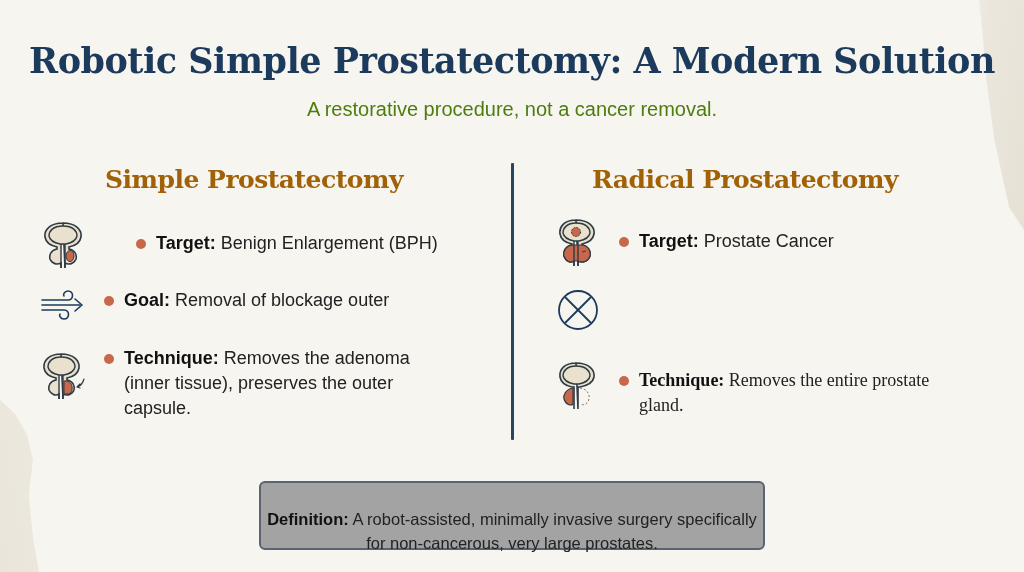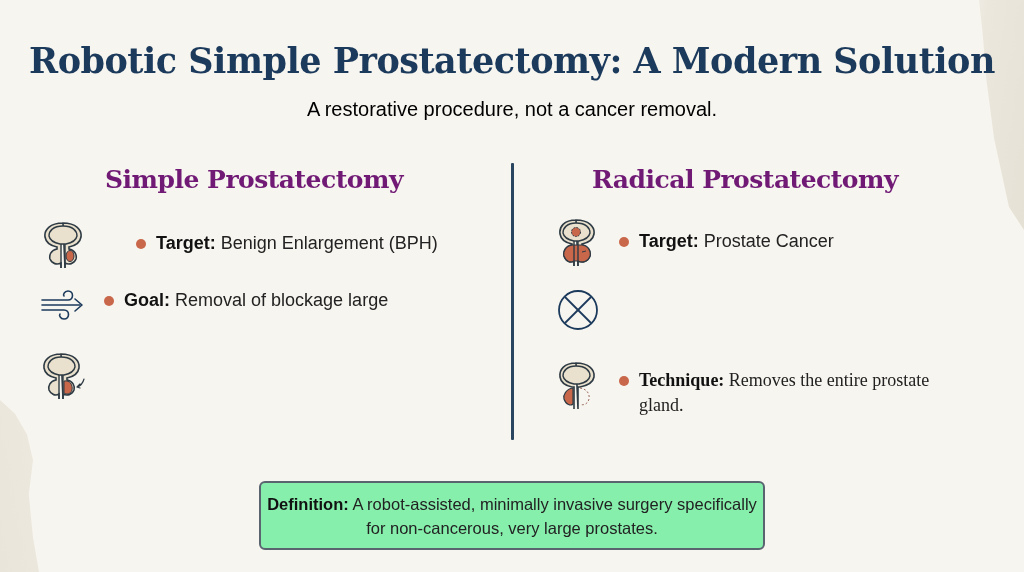--- a/index.html
+++ b/index.html
@@ -20,48 +20,48 @@
       background: linear-gradient(80deg, #e9e5da 0%, #ece8de 60%, rgba(247,245,239,0) 100%);
       clip-path: polygon(0 0, 25% 8%, 45% 20%, 55% 35%, 48% 55%, 55% 80%, 65% 100%, 0 100%);
     }
     .title {
       position: absolute; top: 40px; left: 0; width: 1024px; text-align: center;
       font-family: "DejaVu Serif", "Liberation Serif", serif;
       font-weight: bold; font-size: 35px; color: #1b3a5c; letter-spacing: -0.5px;
     }
     .subtitle {
       position: absolute; top: 98px; left: 0; width: 1024px; text-align: center;
-      font-size: 20px; color: #000000;
+      font-size: 20px; color: #4d7c0f;
     }
     .divider {
       position: absolute; left: 511px; top: 163px; width: 3px; height: 277px;
       background: #2a4560; border-radius: 1px;
     }
     .col-heading {
       position: absolute; top: 165px;
       font-family: "DejaVu Serif", "Liberation Serif", serif;
-      font-weight: bold; font-size: 25px; color: #701a75; letter-spacing: -0.5px;
+      font-weight: bold; font-size: 25px; color: #a16207; letter-spacing: -0.5px;
     }
     .col-left .col-heading { left: 105px; }
     .col-right .col-heading { left: 592px; }
     .item { position: absolute; display: flex; align-items: flex-start; }
     .item .icon { width: 46px; height: 50px; flex: 0 0 46px; }
     .item .icon svg { width: 100%; height: 100%; }
     .item .text {
       position: relative; padding-left: 20px; font-size: 18px; line-height: 25px; color: #222;
     }
     .item .text::before {
       content: ""; position: absolute; left: 0; top: 8px;
       width: 10px; height: 10px; border-radius: 50%; background: #c9674b;
     }
     .item .text b { font-weight: bold; color: #111; }
     .definition {
       position: absolute; left: 259px; top: 481px; width: 506px; height: 69px;
-      background: #86efac; border: 2px solid #5a6470; border-radius: 6px;
-      text-align: center; font-size: 16.5px; line-height: 24px; padding-top: 9px; color: #222;
+      background: #a3a3a3; border: 2px solid #5a6470; border-radius: 6px;
+      text-align: center; font-size: 16.5px; line-height: 24px; padding-top: 24px; color: #222;
     }
     .definition b { font-weight: bold; color: #111; }
   </style>
 </head>
 <body>
 
 <div class="paper-edge-right"></div>
 <div class="paper-edge-left"></div>
 
 <h1 class="title">Robotic Simple Prostatectomy: A Modern Solution</h1>
@@ -92,35 +92,39 @@
     <span class="icon">
       <svg viewBox="0 0 46 50">
         <path d="M2 20 L28 20 C34 20 34 11 28 11 C24 11 23 15 24 16" fill="none" stroke="#1b3a5c" stroke-width="1.6" stroke-linecap="round"></path>
         <path d="M2 25 L40 25" fill="none" stroke="#1b3a5c" stroke-width="1.6" stroke-linecap="round"></path>
         <path d="M2 30 L24 30 C30 30 30 39 24 39 C20 39 19 35 20 34" fill="none" stroke="#1b3a5c" stroke-width="1.6" stroke-linecap="round"></path>
         <path d="M35 19 L42 25 L35 31" fill="none" stroke="#1b3a5c" stroke-width="1.6" stroke-linecap="round" stroke-linejoin="round"></path>
       </svg>
     </span>
     <div class="text" style="margin-left:18px; margin-top:8px;">
       <b>Goal:</b>
-      <span>Removal of blockage large</span>
+      <span>Removal of blockage outer</span>
     </div>
   </div>
 
   <div class="item" style="left:40px; top:350px;">
     <span class="icon">
       <svg viewBox="0 0 46 50">
         <path d="M21 4 C9 4 3 11 4 18 C5 24 11 27 16 28 L16 30 C10 31 8 36 9 40 C11 45 16 46 19 44 L19 49 M23 49 L23 44 C27 46 32 45 34 40 C35 36 33 31 27 30 L27 28 C32 27 38 24 39 18 C40 11 34 4 21 4 Z" fill="#e9e1cd" stroke="#2f3b44" stroke-width="1.6"></path>
         <path d="M21 7 C12 7 8 12 8 17 C9 22 14 24 19 25 L24 25 C29 24 34 22 35 17 C35 12 31 7 21 7 Z" fill="#e9e1cd" stroke="#2f3b44" stroke-width="1.4"></path>
         <line x1="19" y1="25" x2="19" y2="49" stroke="#2f3b44" stroke-width="1.4"></line>
         <line x1="23" y1="25" x2="23" y2="49" stroke="#2f3b44" stroke-width="1.4"></line>
         <path d="M24 31 C30 30 33 35 32 40 C31 44 26 45 24 43 Z" fill="#c9674b" stroke="#2f3b44" stroke-width="1"></path>
         <path d="M44 29 C43 33 40 36 37 37 M37 37 L40 34 M37 37 L40 38" fill="none" stroke="#2f3b44" stroke-width="1.2" stroke-linecap="round"></path>
       </svg>
     </span>
+    <div class="text" style="margin-left:18px; margin-top:-4px; width:345px;">
+      <b>Technique:</b>
+      <span>Removes the adenoma (inner tissue), preserves the outer capsule.</span>
+    </div>
   </div>
 </div>
 
 <div class="col-right">
   <h2 class="col-heading">Radical Prostatectomy</h2>
 
   <div class="item" style="left:555px; top:217px;">
     <span class="icon">
       <svg viewBox="0 0 46 50">
         <path d="M21 3 C9 3 4 10 5 17 C6 23 12 26 17 27 L17 28 C10 29 8 35 9 39 C11 45 16 46 19 44 L19 49 M23 49 L23 44 C27 46 33 45 35 39 C36 35 34 29 27 28 L27 27 C32 26 38 23 39 17 C40 10 34 3 21 3 Z" fill="#e9e1cd" stroke="#2f3b44" stroke-width="1.6"></path>

